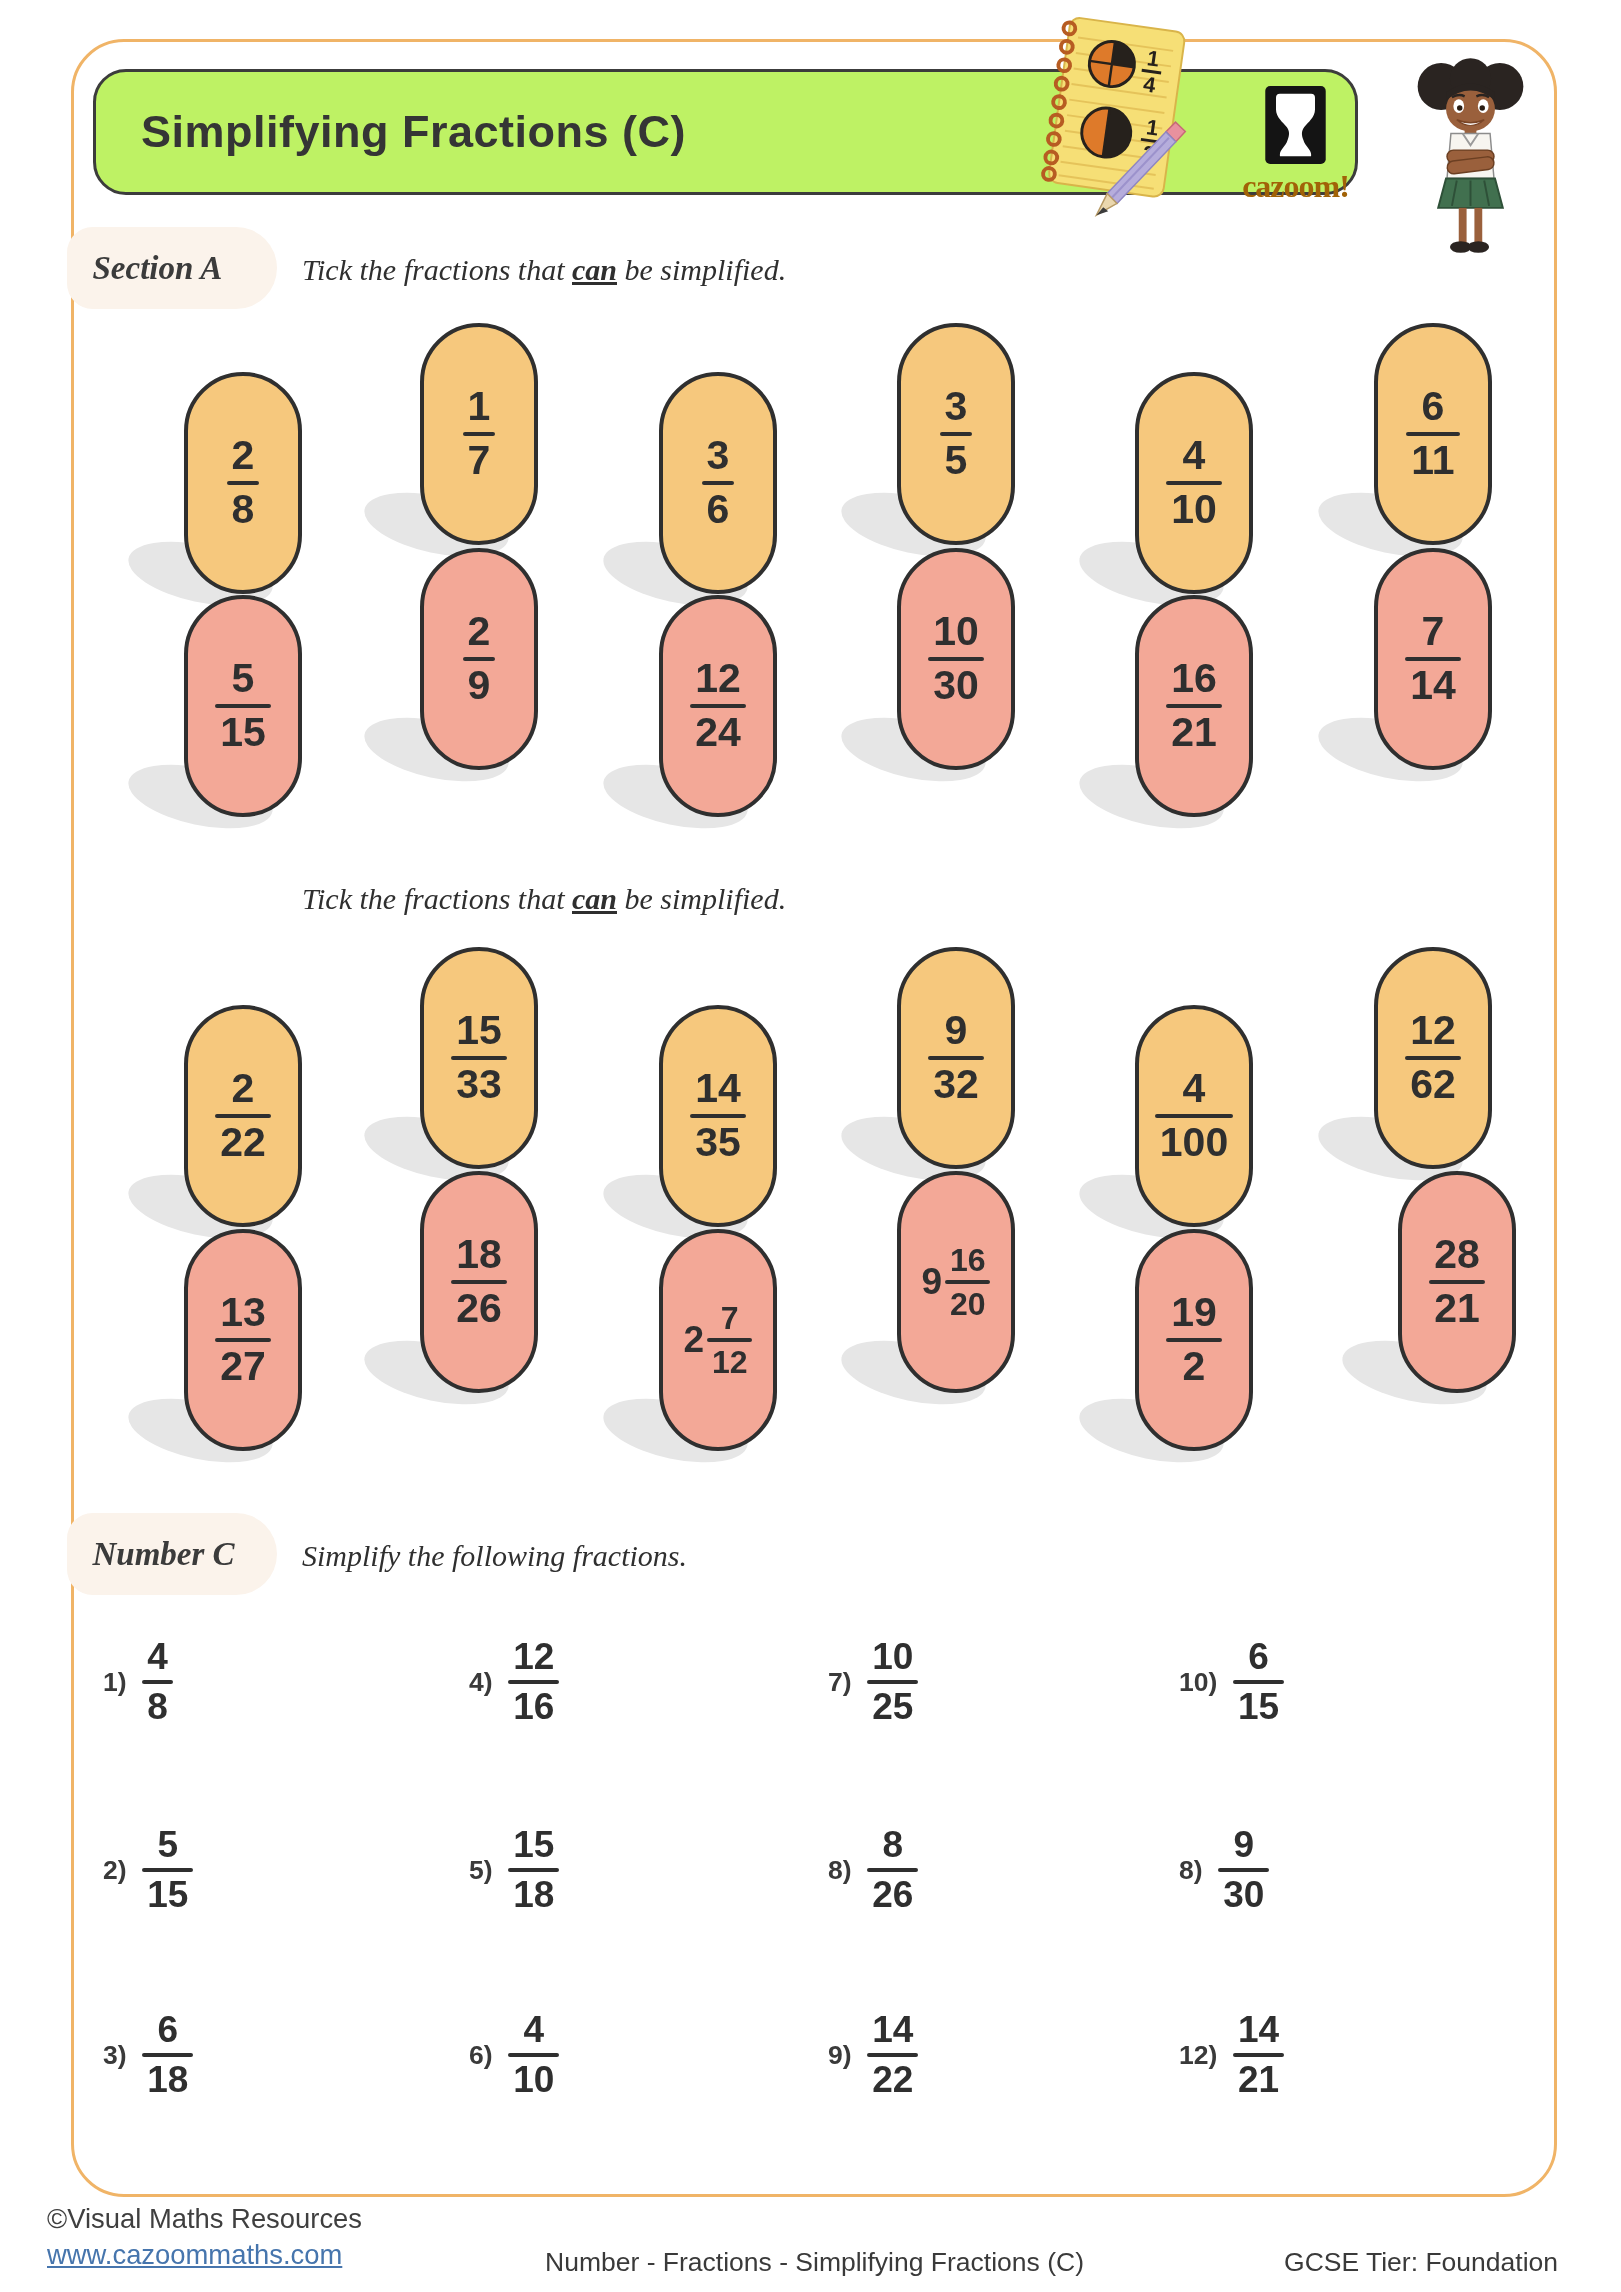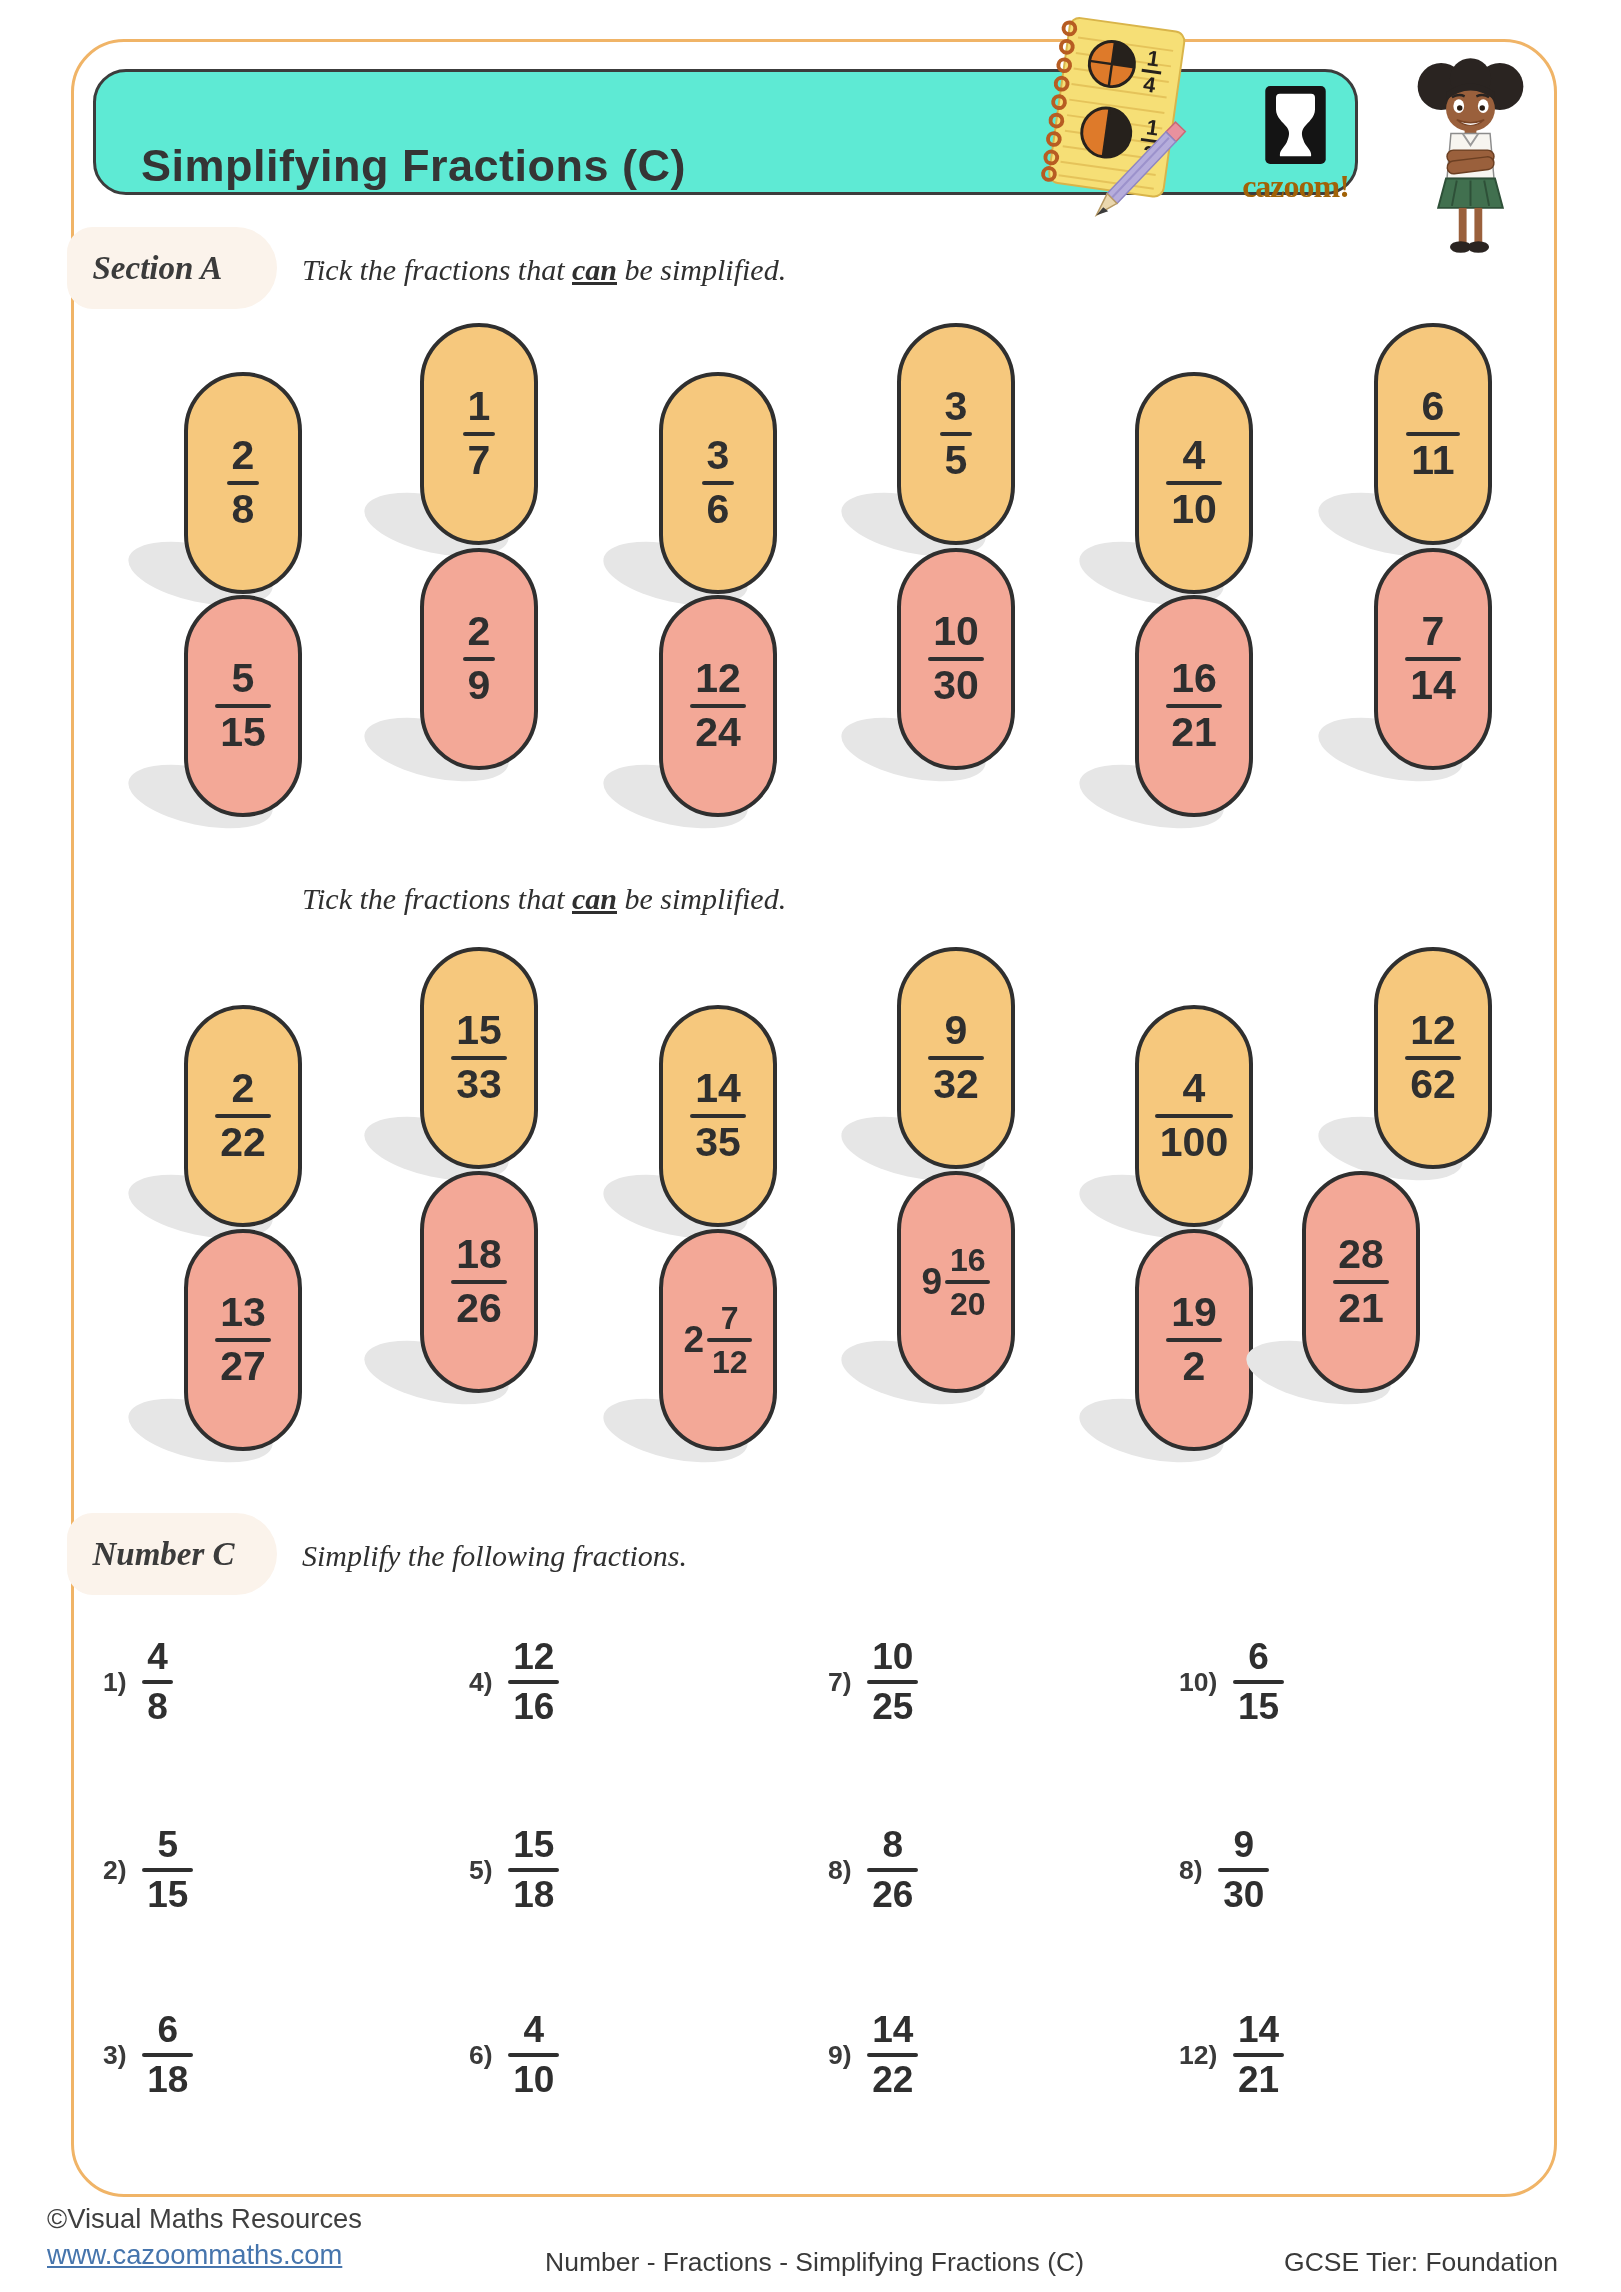--- a/index.html
+++ b/index.html
@@ -1,21 +1,21 @@
 <!DOCTYPE html>
 <html><head>
 <meta charset="utf-8">
 <style>
   html,body{margin:0;padding:0;background:#ffffff;}
   .sheet{position:relative;width:1621px;height:2293px;background:#ffffff;overflow:hidden;
          font-family:"Liberation Sans",sans-serif;color:#2F2F2F;}
   .page-border{position:absolute;left:71px;top:39px;width:1480px;height:2152px;
                border:3.9px solid #F0B467;border-radius:53px;}
-  .title-box{position:absolute;left:93px;top:69px;width:1259px;height:120px;background:#5eead4;
-             border:3.9px solid #3C3C3C;border-radius:33px;display:flex;align-items:flex-end;z-index:2;}
+  .title-box{position:absolute;left:93px;top:69px;width:1259px;height:120px;background:#bef264;
+             border:3.9px solid #3C3C3C;border-radius:33px;display:flex;align-items:center;z-index:2;}
   .title{font-size:45px;font-weight:bold;color:#353535;letter-spacing:0.5px;padding-left:45px;}
   .notebook{position:absolute;left:1019px;top:13.7px;z-index:4;}
   .logo{position:absolute;left:1231px;top:86px;width:129px;text-align:center;z-index:3;}
   .logo-text{font-family:"Liberation Serif",serif;font-weight:bold;font-size:32px;color:#a16207;letter-spacing:-1px;}
   .mascot{position:absolute;left:1402px;top:55px;z-index:3;}
 
   .section-head{position:absolute;left:67px;width:210px;height:82px;background:#FBF3EB;
                 border-radius:25.5px 41px 41px 25.5px;display:flex;align-items:center;
                 padding-left:25.5px;box-sizing:border-box;}
   .section-label{font-family:"Liberation Serif",serif;font-style:italic;font-weight:bold;
@@ -382,21 +382,21 @@
   <div class="pill pink" style="left:1135px;top:1229px">
       <div class="shadow"></div>
       <div class="capsule">
         <div class="frac">
           <span class="num">19</span>
           <span class="fbar"></span>
           <span class="den">2</span>
         </div>
       </div>
     </div>
-  <div class="pill pink" style="left:1302px;top:1171px">
+  <div class="pill pink" style="left:1398px;top:1171px">
       <div class="shadow"></div>
       <div class="capsule">
         <div class="frac">
           <span class="num">28</span>
           <span class="fbar"></span>
           <span class="den">21</span>
         </div>
       </div>
     </div>
 

